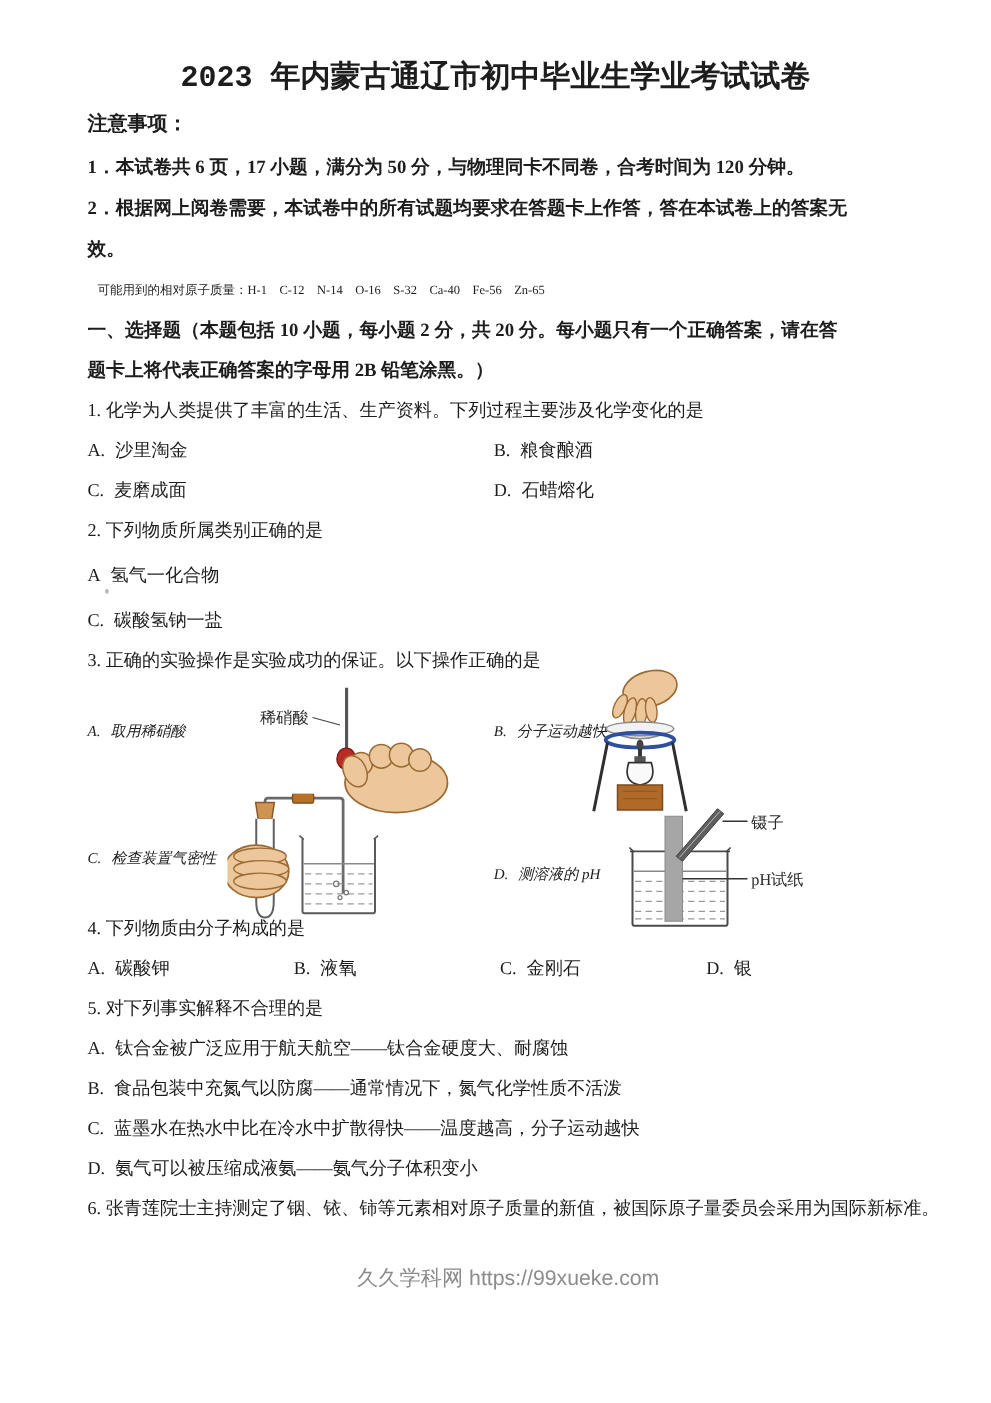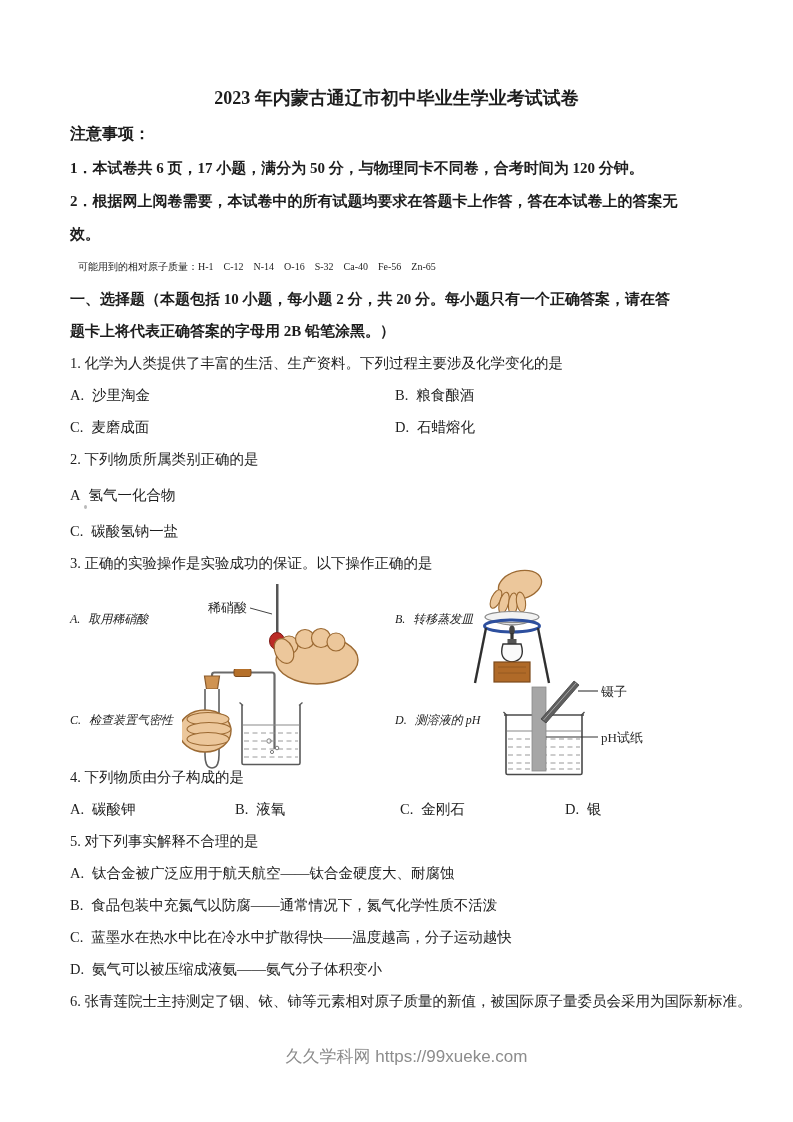--- a/index.html
+++ b/index.html
@@ -5,21 +5,21 @@
   html,body{margin:0;padding:0;background:#ffffff;}
   .page{
     position:relative;
     width:793px;height:1122px;
     margin:0 auto;
     background:#ffffff;
     color:#1d1d1d;
     font-family:"Liberation Serif","DejaVu Serif",serif;
     overflow:hidden;
   }
-  .t1{padding-top:80px;text-align:center;font-size:18px;font-weight:bold;line-height:36px;margin:0;}
+  .t1{padding-top:46px;text-align:center;font-size:24px;font-weight:bold;line-height:36px;margin:0;font-family:Liberation Mono, monospace;}
   .t2{text-align:center;font-size:22px;font-weight:bold;line-height:44px;margin:0;}
   .content{padding:0 50px 0 70px;}
   .nowrap{white-space:nowrap;}
   p{margin:0;}
   .notice-head{font-size:16px;font-weight:bold;line-height:36px;}
   .notice-line{font-size:15px;font-weight:bold;line-height:33px;}
   .masses{font-size:10px;font-weight:normal;line-height:32px;white-space:pre-wrap;margin-left:8px;}
   .sec{font-size:15px;font-weight:bold;line-height:32px;}
   .qline{font-size:14.5px;line-height:32px;}
   .row2{display:grid;grid-template-columns:325px auto;font-size:14.5px;line-height:32px;}
@@ -74,23 +74,23 @@
         <span><span class="lbl">C.</span><span>碳酸氢钠一盐</span></span>
       </div>
     </div>
 
     <div>
       <p class="qline nowrap">3. 正确的实验操作是实验成功的保证。以下操作正确的是</p>
 
       <div class="figs">
 
         <span class="opt" style="left:0;top:24px"><span class="lbl">A.</span><span>取用稀硝酸</span></span>
-        <span class="opt" style="left:325px;top:24px"><span class="lbl">B.</span><span>转移蒸发皿</span></span>
+        <span class="opt" style="left:325px;top:24px"><span class="lbl">B.</span><span>分子运动越快</span></span>
         <span class="opt" style="left:0;top:125px"><span class="lbl">C.</span><span>检查装置气密性</span></span>
-        <span class="opt" style="left:325px;top:125px"><span class="lbl">D.</span><span>测溶液的 pH</span></span>
+        <span class="opt" style="left:325px;top:138px"><span class="lbl">D.</span><span>测溶液的 pH</span></span>
 
         <svg style="left:130px;top:5px" width="210" height="105" viewBox="0 0 210 105">
           <text class="callout" x="8" y="28">稀硝酸</text>
           <path d="M50,24 L72,30" stroke="#444" stroke-width="1" fill="none"></path>
           <rect x="76" y="0" width="2.5" height="52" fill="#555"></rect>
           <ellipse cx="77" cy="57" rx="7.5" ry="8.5" fill="#bb2b26" stroke="#7d1a16" stroke-width="1"></ellipse>
           <g>
             <ellipse cx="117" cy="76" rx="41" ry="24" fill="#ecc79b" stroke="#9c6a33" stroke-width="1.4"></ellipse>
             <circle cx="89" cy="61" r="9" fill="#ecc79b" stroke="#9c6a33" stroke-width="1.2"></circle>
             <circle cx="105" cy="55" r="9.5" fill="#ecc79b" stroke="#9c6a33" stroke-width="1.2"></circle>

